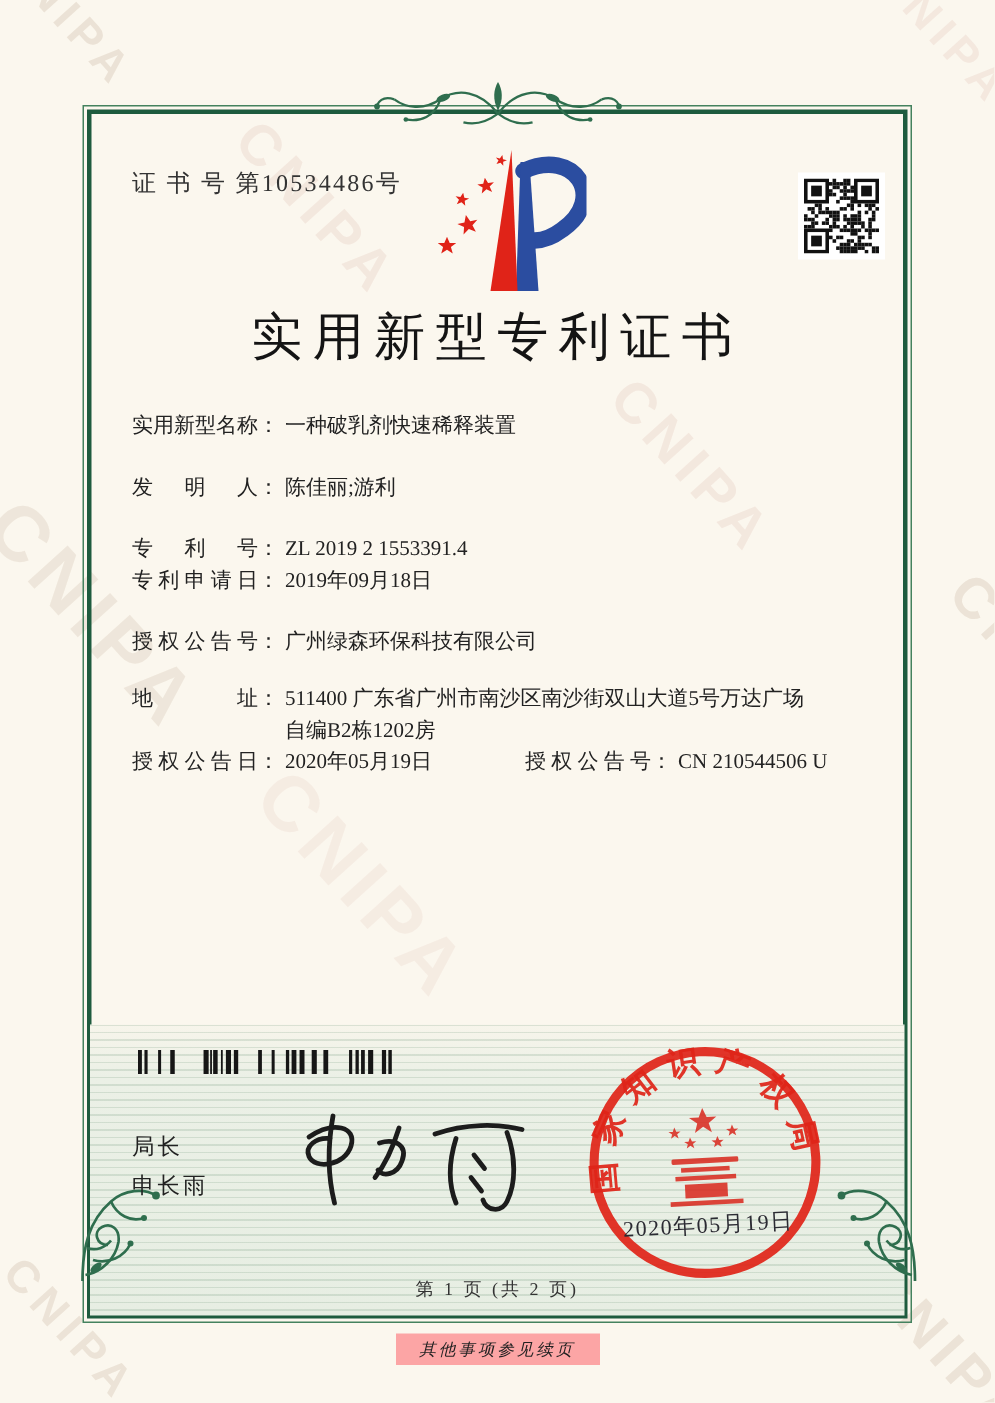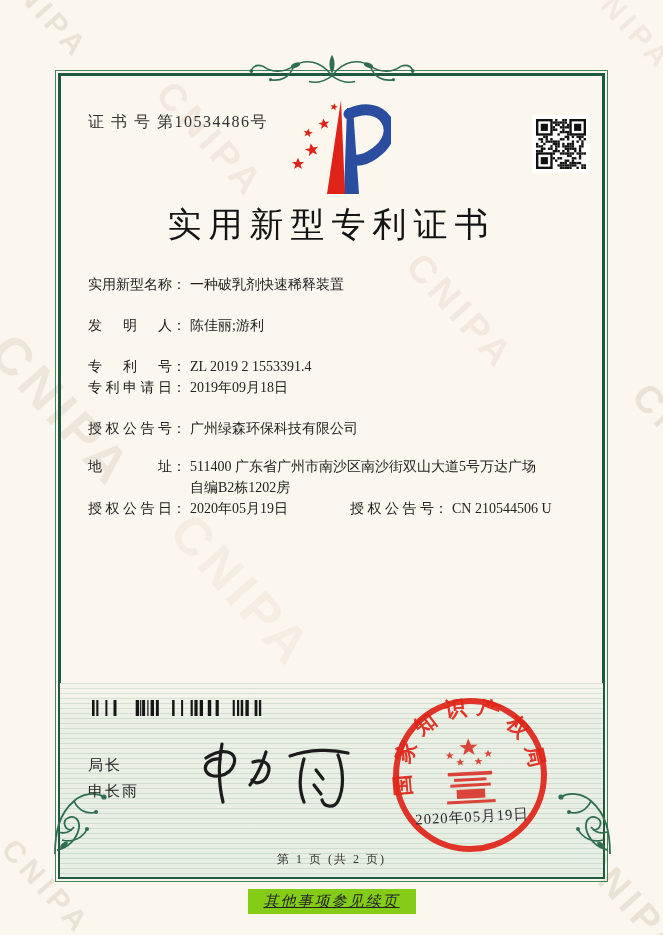--- a/index.html
+++ b/index.html
@@ -65,22 +65,22 @@
             line-height:26px;letter-spacing:2px;}
   .signature{position:absolute;left:192px;top:732px;}
 
   .seal{position:absolute;left:390px;top:695px;width:160px;height:160px;
         transform:rotate(-3deg);}
 
   .pageinfo{position:absolute;left:57px;right:57px;top:851px;text-align:center;
             font-size:12px;color:#333;letter-spacing:2px;}
 
   .contnote{position:absolute;left:0;right:0;top:889px;text-align:center;}
-  .contnote span{display:inline-block;background:#84cc16;padding:3px 16px;
-                 font-size:15px;color:#222;letter-spacing:2px;font-style:italic;text-decoration:underline;}
+  .contnote span{display:inline-block;background:#fca5a5;padding:3px 16px;
+                 font-size:11px;color:#222;letter-spacing:2px;font-style:italic;}
 </style>
 </head>
 <body>
 
 <div class="page">
 
   <div class="wm s" style="left:-14px;top:-6px;">CNIPA</div>
   <div class="wm s pink" style="left:570px;top:6px;">CNIPA</div>
   <div class="wm m pink" style="left:140px;top:118px;">CNIPA</div>
   <div class="wm m pink" style="left:390px;top:290px;">CNIPA</div>

